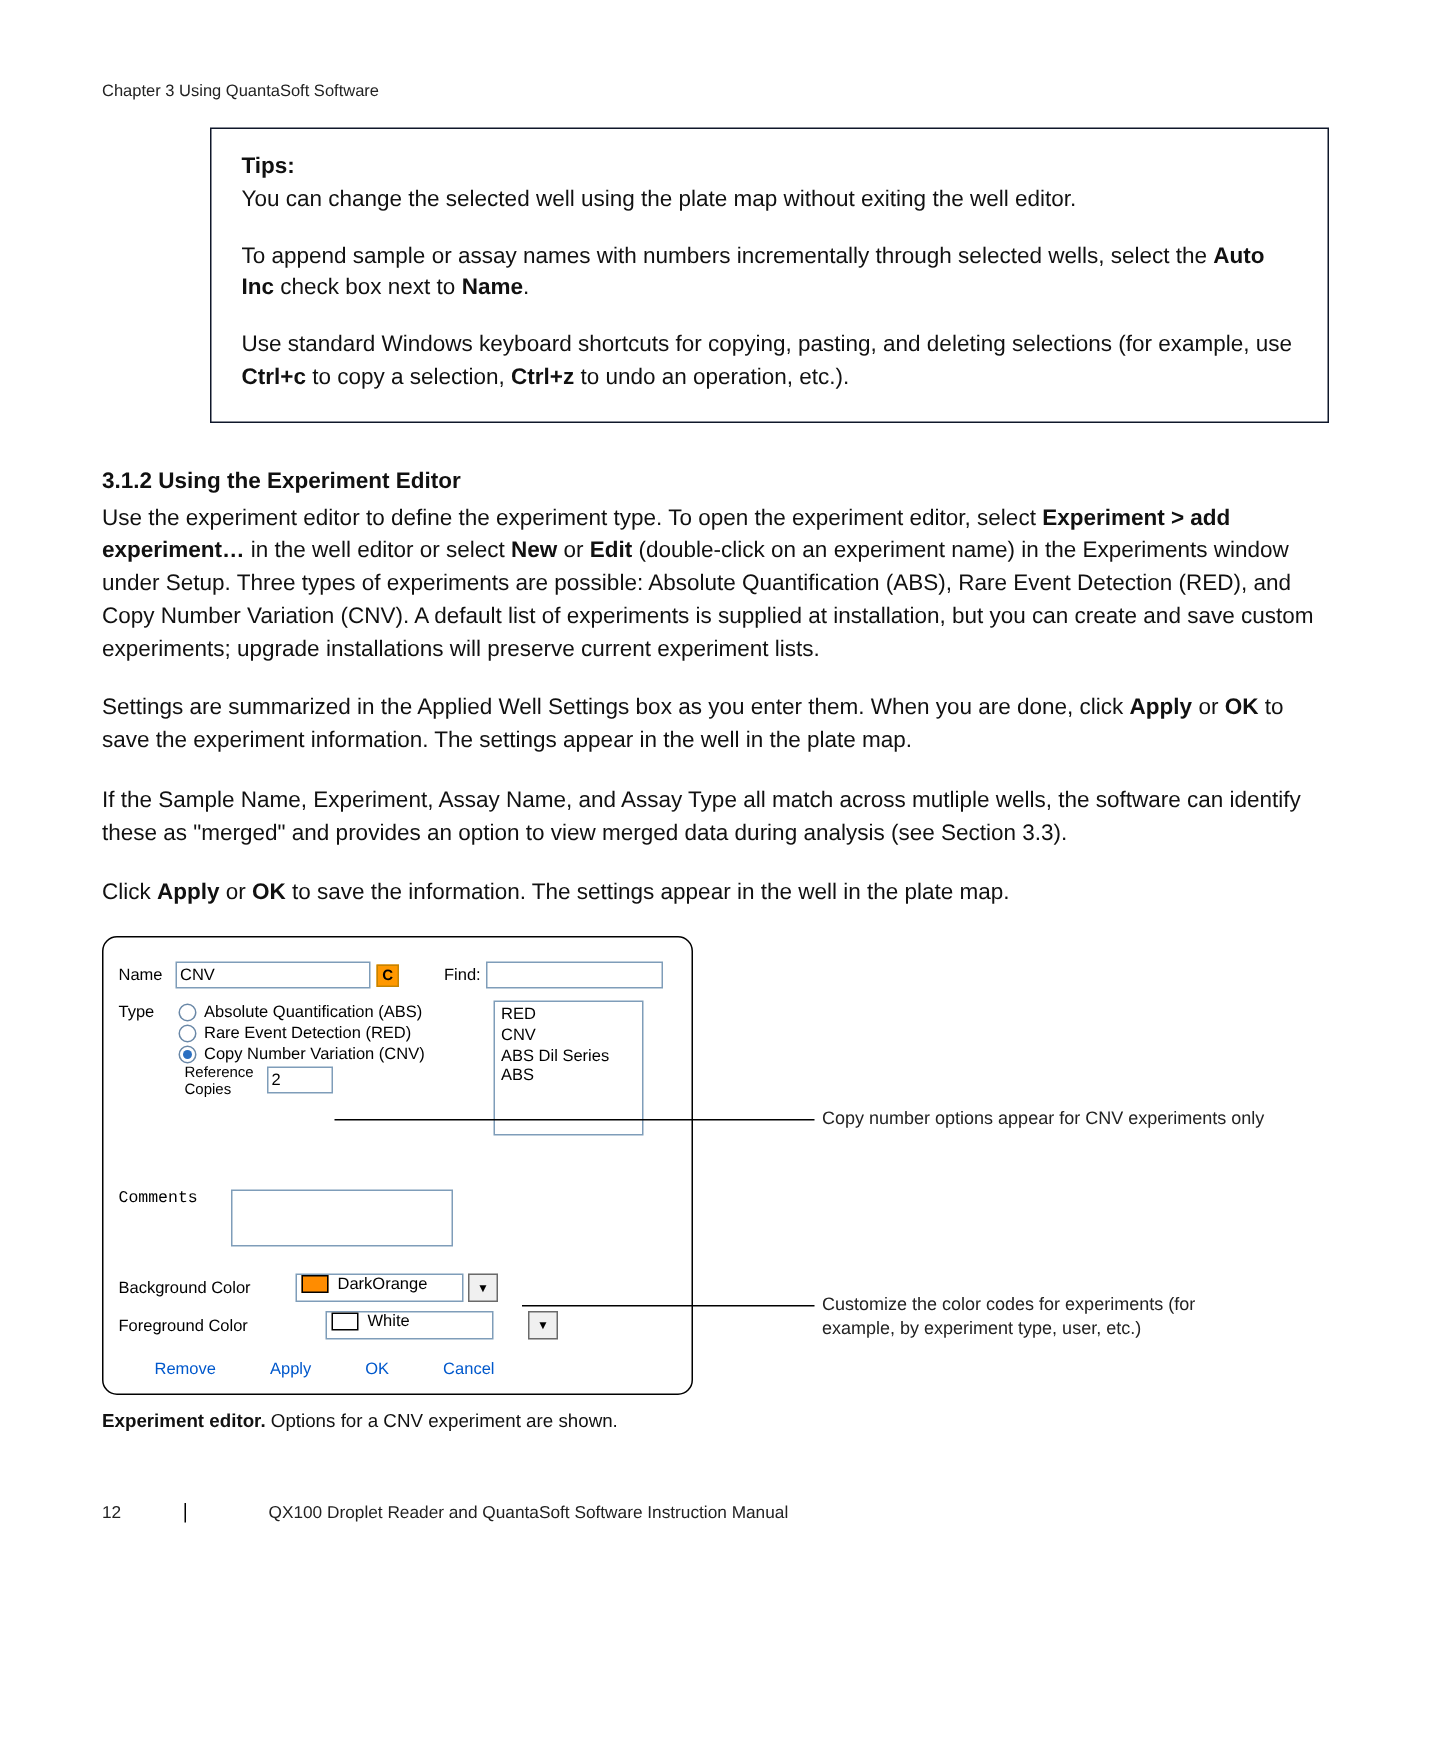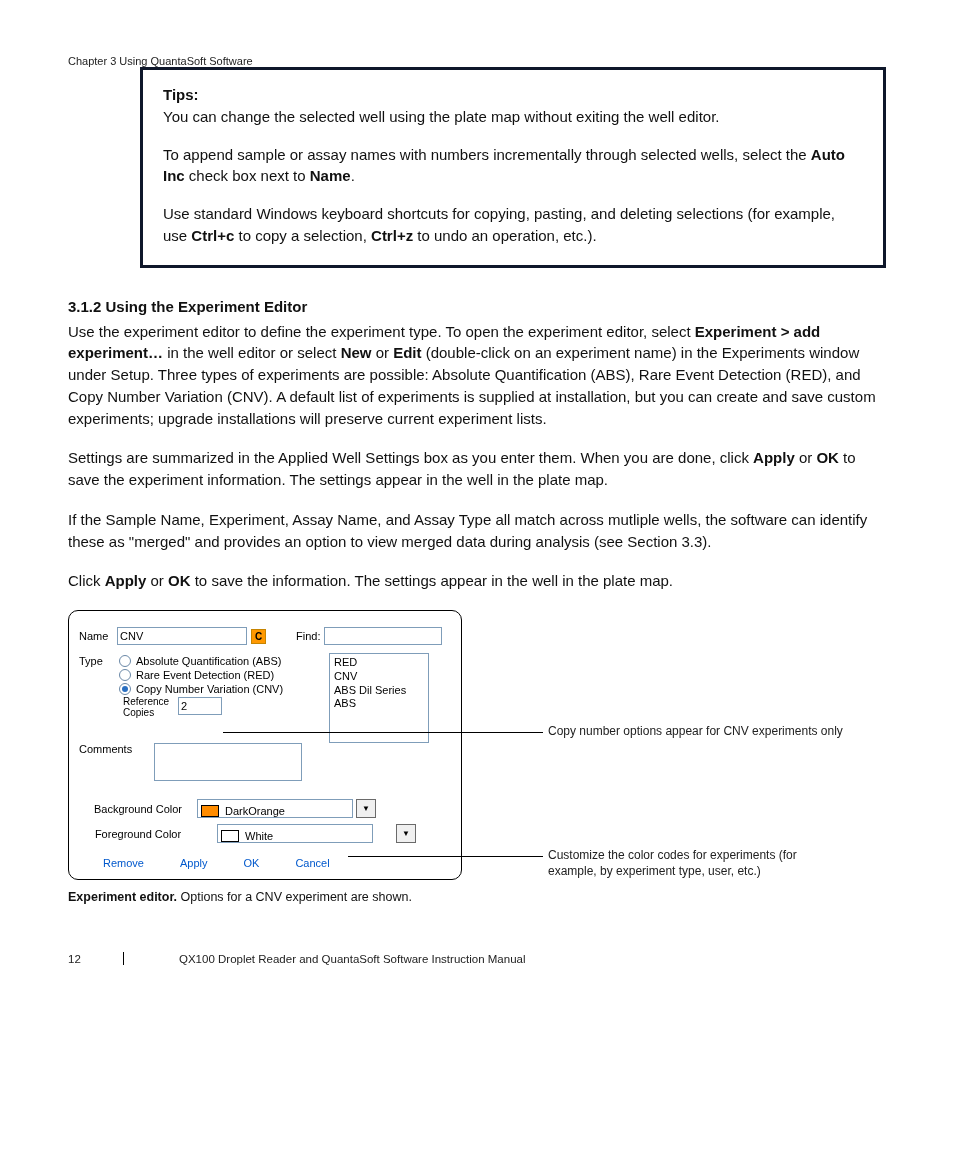--- a/index.html
+++ b/index.html
@@ -10,23 +10,24 @@
     font-family: Arial, Helvetica, sans-serif;
     color: #111;
     background: #fff;
   }
   .page {
     padding: 55px 68px 40px 68px;
   }
   .chapter-header {
     font-size: 11px;
     color: #222;
+    margin-bottom: 18px;
   }
   .tips-box {
-    border: 3px solid #0f172a;
+    border: 1px solid #0f172a;
     margin-left: 72px;
     padding: 14px 20px 18px 20px;
     font-size: 15px;
     line-height: 1.45;
   }
   .tips-box p { margin: 0 0 16px 0; }
   .tips-box p:last-child { margin-bottom: 0; }
   .tips-box .b { font-weight: bold; }
   h2.section-head {
     font-size: 15px;
@@ -92,29 +93,29 @@
   }
   .ref-row { margin-left: 44px; margin-top:2px; display:flex; align-items:flex-start; }
   .ref-lbl { width: 55px; font-size:10px; line-height:1.05;}
   .ref-input { width: 44px; }
   .list-box {
     width: 100px; height: 90px;
     border: 1px solid #7f9db9;
     padding: 2px 4px;
     font-size: 11px; line-height:1.25;
   }
-  .comments-row { display:flex; }
+  .comments-row { margin-top: 36px; display:flex;font-family:Liberation Mono, monospace; }
   .comments-box { width: 148px; height: 38px; border:1px solid #7f9db9; }
   .color-row { display:flex; align-items:center; margin-top: 18px; }
   .color-row + .color-row { margin-top: 6px; gap: 20px; }
-  .color-lbl { width: 118px; text-align: center; }
+  .color-lbl { width: 118px; }
   .color-drop {
-    display:flex; align-items:flex-end;
+    display:flex; align-items:flex-start;
     border:1px solid #7f9db9;
-    height:19px; width:156px;
+    height:19px; width:112px;
     padding-left:3px;
     background:#fff;
   }
   .swatch { width:18px; height:12px; border:1px solid #000; margin-right:6px;}
   .swatch.orange { background:#ff8c00; }
   .swatch.white { background:#fff; }
   .drop-btn {
     width:20px; height:19px; border:1px solid #6a6a6a;
     margin-left:3px; display:flex; align-items:center; justify-content:center;
     font-size:8px; color:#000; background:#f0f0f0;

